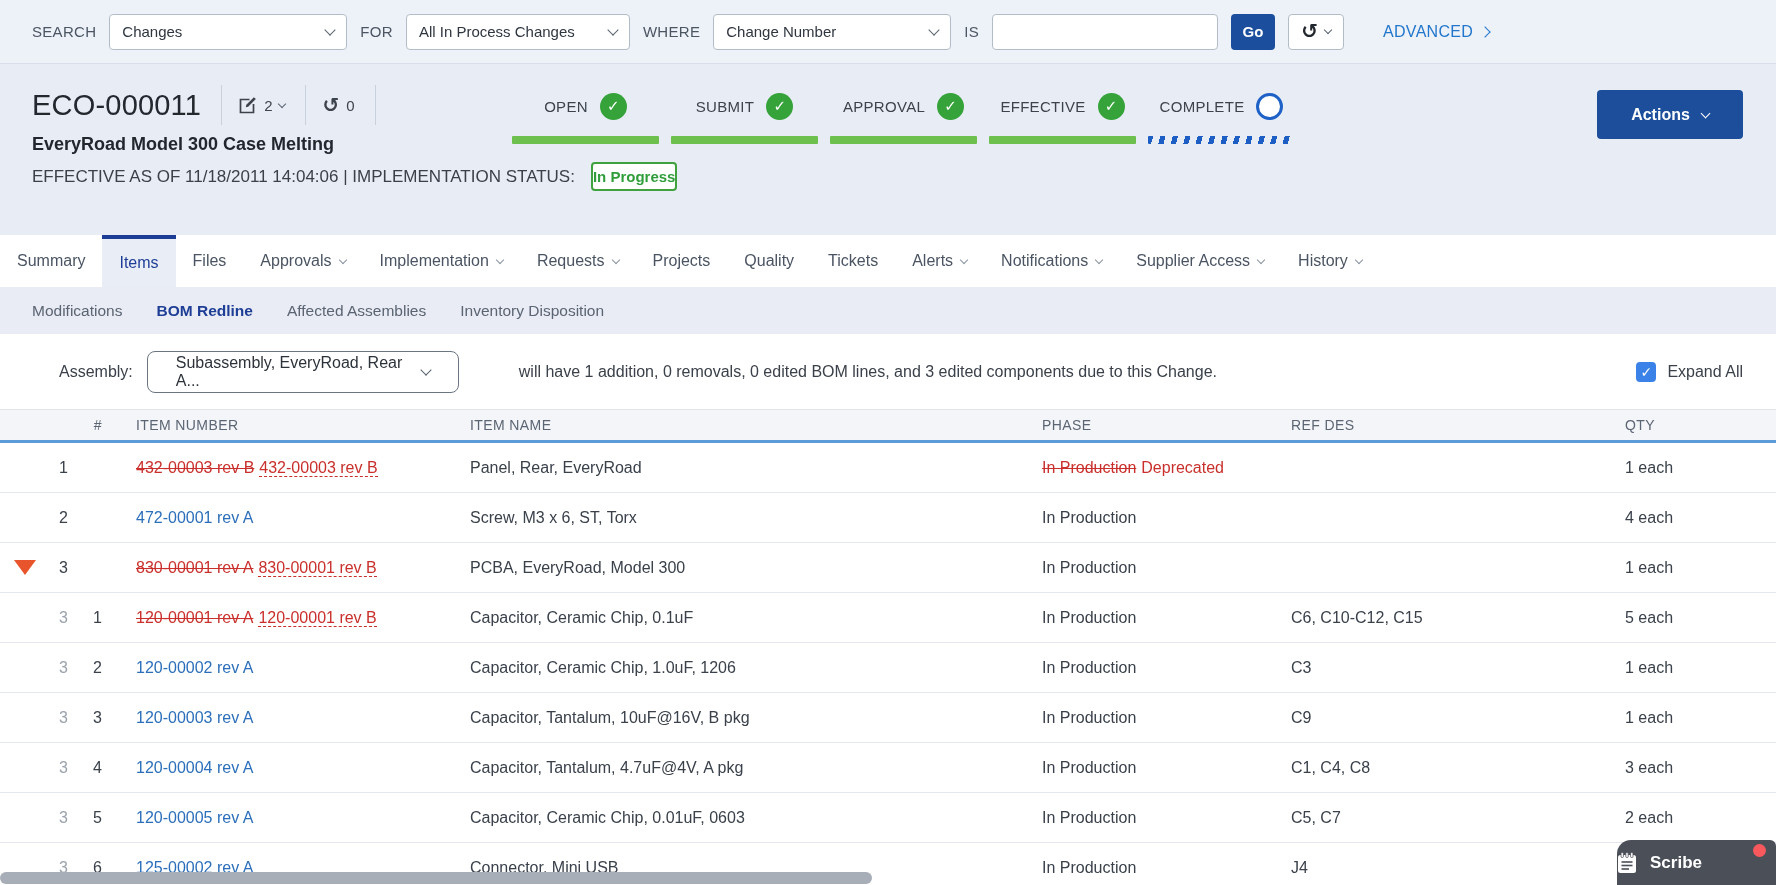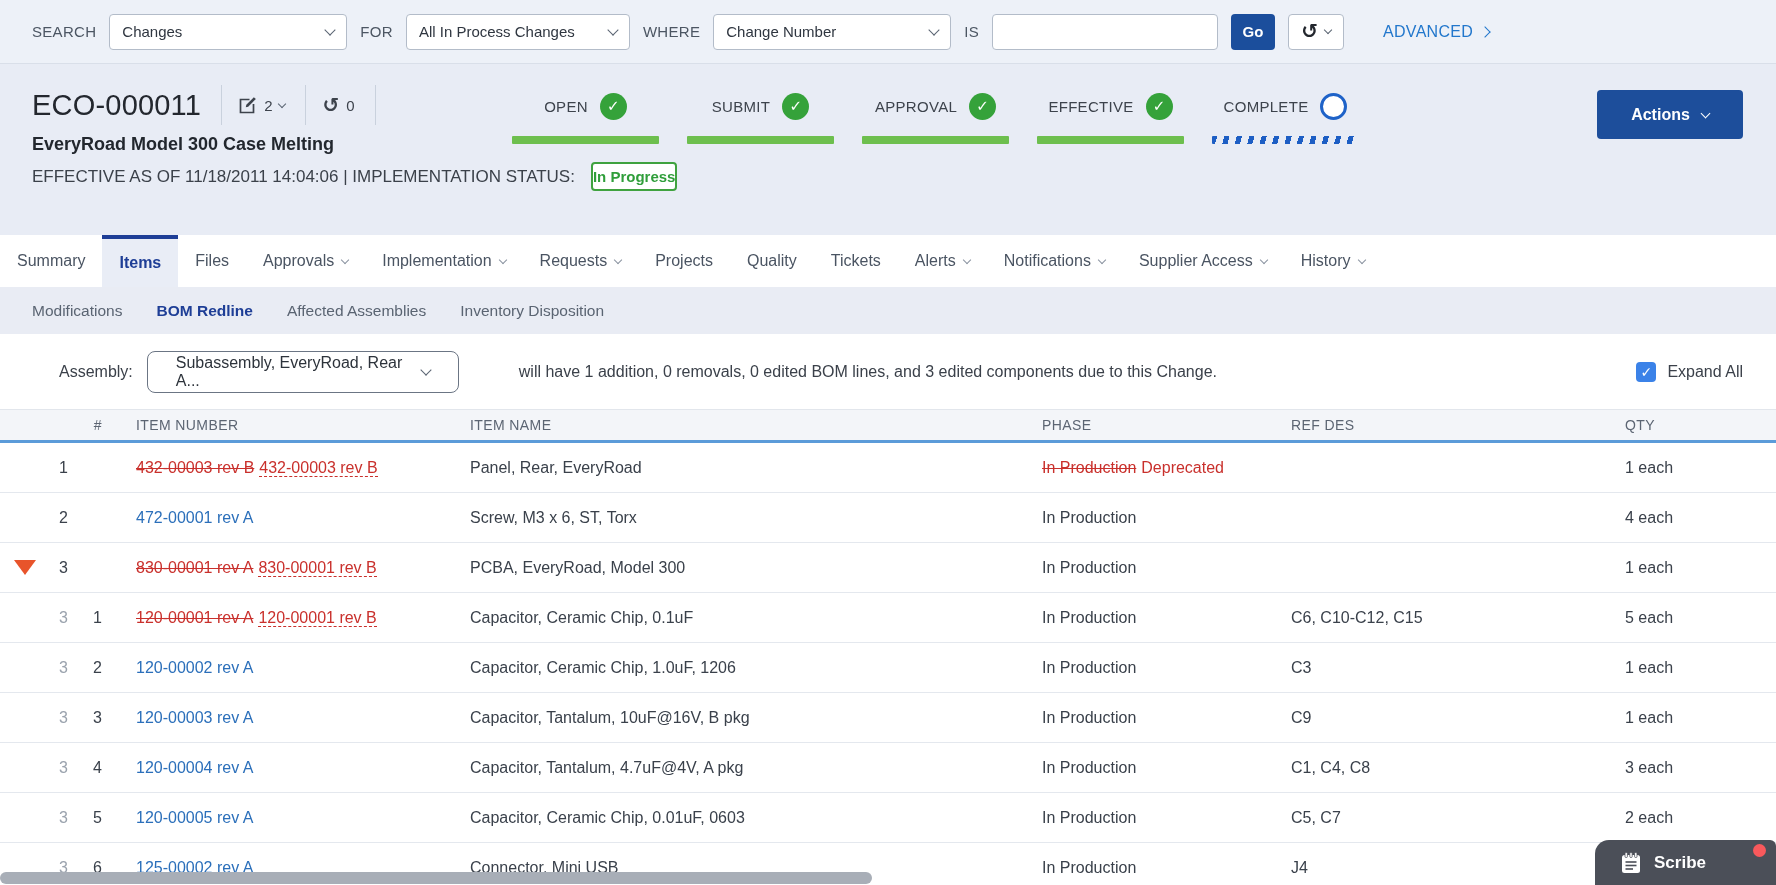--- a/index.html
+++ b/index.html
@@ -27,40 +27,40 @@
   .vdiv{width:1px;height:40px;background:#c9d1dd;margin-left:20px}
   .icon-group{display:flex;align-items:center;gap:7px;margin-left:16px;cursor:pointer}
   .count{font-size:15px;color:#3d434c}
   .icon-refresh::before{content:"\21BA";font-size:20px;line-height:1;color:#3d434c;font-weight:bold}
   .icon-group .chev{width:6px;height:6px;margin-top:-2px}
   .header-title{font-size:18px;font-weight:bold;color:#22272e;margin-top:8px}
   .effective-row{display:flex;align-items:center;gap:16px;margin-top:7px}
   .effective-text{font-size:17px;color:#3b414a}
   .impl-badge{border:2px solid #3fa23f;border-radius:4px;background:#fff;padding:4px 0;font-size:15px;font-weight:bold;color:#2f9e3a}
 
-  .workflow{position:absolute;left:512px;top:28px;display:flex;gap:28px}
+  .workflow{position:absolute;left:512px;top:28px;display:flex;gap:12px}
   .stage{width:147px}
   .stage-top{height:28px;display:flex;align-items:center;justify-content:center;gap:12px}
   .stage-label{font-size:15px;color:#3d434c;letter-spacing:.3px}
   .stage-circle{width:27px;height:27px;border-radius:50%;flex:none}
   .stage-circle.done{background:#35a23a;color:#fff;display:flex;align-items:center;justify-content:center;font-size:15px;font-weight:bold}
   .stage-circle.done::after{content:"\2713"}
   .stage-circle.pending{background:#fff;border:3px solid #1e62c8}
   .stage-bar{height:8px;margin-top:16px;border-radius:1px}
   .stage-bar.done{background:#6dbf4e}
   .stage-bar.pending{background:repeating-linear-gradient(105deg,#1d5ec4 0 5px,rgba(0,0,0,0) 5px 12px)}
 
   .actions-btn{position:absolute;right:33px;top:26px;width:146px;height:49px;background:#1d4e9b;color:#fff;border:none;border-radius:4px;font-size:16px;font-weight:bold;display:flex;align-items:center;justify-content:center;gap:12px;cursor:pointer}
   .actions-btn .chev{border-color:#fff;width:7px;height:7px;margin-top:-3px}
 
   
   .tabbar{height:52px;background:#fff;display:flex;}
   .tab{padding:0 17px;font-size:16px;color:#4a5462;display:flex;align-items:center;gap:8px;cursor:pointer}
   .tab .chev{width:6px;height:6px;border-color:#8a93a0;margin-top:-2px}
-  .tab.active{background:#e9edf6;border-top:4px solid #1e3e96;color:#1e3e96;font-weight:bold}
+  .tab.active{background:#e9edf6;border-top:4px solid #1e3e96;color:#1e3e96;font-weight:normal}
   .subtabbar{height:47px;background:#e9ecf4;display:flex;align-items:center;padding-left:15px}
   .subtab{padding:0 17px;font-size:15.5px;color:#5a6472;cursor:pointer}
   .subtab.active{color:#1e3e96;font-weight:bold}
 
   
   .assemblybar{height:75px;background:#fff;display:flex;align-items:center;padding-left:59px;position:relative}
   .asm-label{font-size:16px;color:#3b414a;margin-right:14px}
   .asm-select{width:312px;height:42px;border:1.5px solid #6b7584;border-radius:8px;background:#fff;display:flex;align-items:center;justify-content:space-between;padding:0 28px;font-size:16px;color:#2d333b;cursor:pointer}
   .asm-summary{font-size:16px;color:#3b414a;margin-left:60px}
   .expand-all{position:absolute;right:33px;display:flex;align-items:center;gap:11px}
@@ -76,21 +76,21 @@
   .td-right{text-align:right;padding-right:4px}
   .c-exp{display:flex;align-items:center;padding-left:14px}
   .tri{width:0;height:0;border-left:11px solid transparent;border-right:11px solid transparent;border-top:15px solid #e8542b;cursor:pointer}
   .parent-ref{color:#9aa2ad}
   .link{color:#2b6fba;cursor:pointer}
   .old{color:#c9302c;text-decoration:line-through;margin-right:5px}
   .new{color:#c9302c;border-bottom:1px dashed #c9302c;cursor:pointer}
 
   
   .hscroll-thumb{position:absolute;left:0;bottom:1px;width:872px;height:12px;background:#a8aeb7;border-radius:7px;cursor:pointer;z-index:5}
-  .scribe{position:absolute;right:0;bottom:0;width:181px;height:45px;background:#4b4f58;border-radius:14px 6px 0 0;display:flex;align-items:center;gap:13px;padding-left:26px;cursor:pointer;z-index:6}
+  .scribe{position:absolute;right:0;bottom:0;width:159px;height:45px;background:#4b4f58;border-radius:14px 6px 0 0;display:flex;align-items:center;gap:13px;cursor:pointer;z-index:6}
   .scribe-label{color:#fff;font-size:17px;font-weight:bold}
   .scribe-dot{position:absolute;top:4px;right:10px;width:13px;height:13px;border-radius:50%;background:#f9595c}
 </style>
 </head>
 <body>
 
 <div class="searchbar">
   <span class="sb-label">SEARCH</span>
   <div class="select sel-changes">
     <span>Changes</span>

